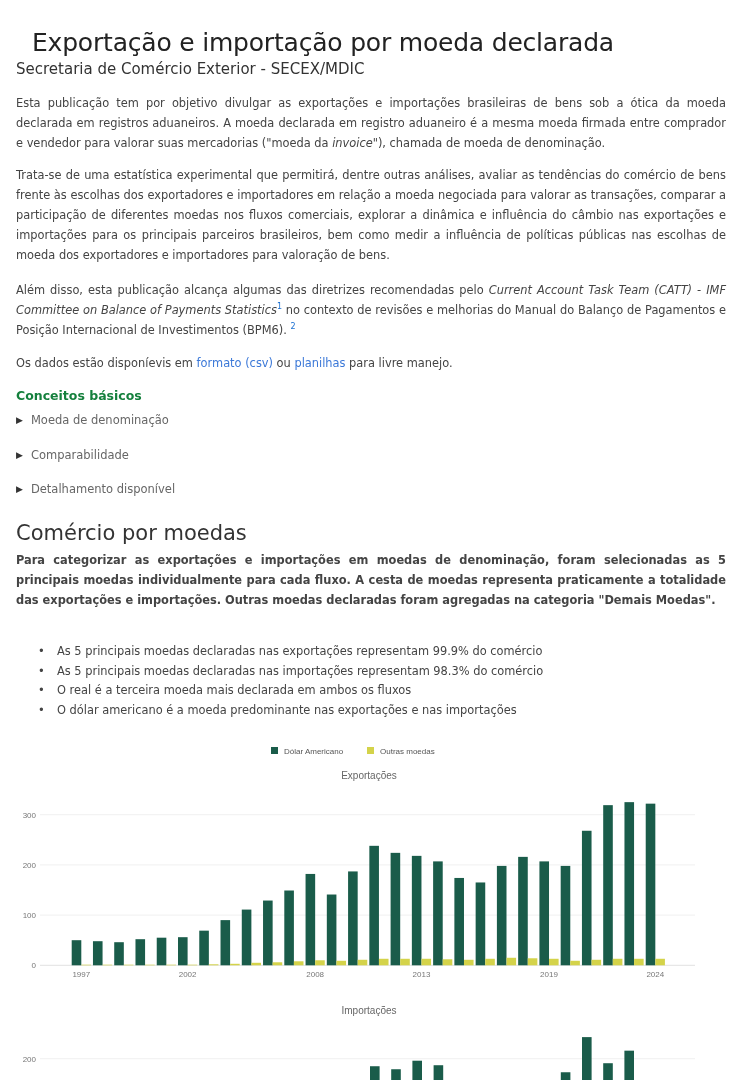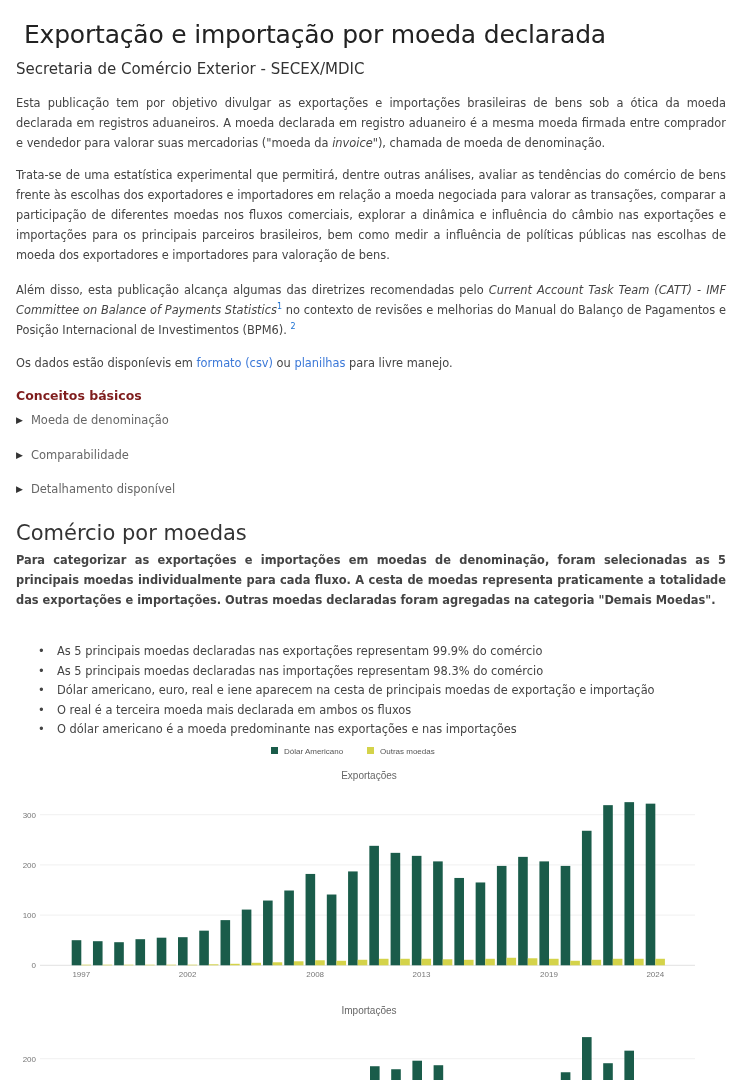--- a/index.html
+++ b/index.html
@@ -1,28 +1,28 @@
 <!DOCTYPE html>
 <html><head>
 <meta charset="utf-8">
 <style>
   html, body { margin: 0; padding: 0; background: #ffffff; }
   body { width: 742px; height: 1080px; overflow: hidden; position: relative; font-family: "DejaVu Sans", "Liberation Sans", sans-serif; color: #333; }
   .page { position: absolute; left: 16px; top: 0; width: 710px; }
-  h1 { position: absolute; left: 0; top: 12px; margin: 8px; font-size: 25px; font-weight: 400; color: #222; letter-spacing: -0.2px; white-space: nowrap; }
+  h1 { position: absolute; left: 0; top: 12px; margin: 16px; font-size: 25px; font-weight: 400; color: #222; letter-spacing: -0.2px; white-space: nowrap; }
   .subtitle { position: absolute; left: 0; top: 60px; font-size: 15px; color: #333; white-space: nowrap; }
   .para { position: absolute; left: 0; width: 710px; font-size: 11.4px; line-height: 20px; color: #444; text-align: justify; margin: 0; }
   .para i { font-style: italic; }
   .para sup { font-size: 8px; color: #1a6fd1; vertical-align: super; line-height: 0; }
   .para a { color: #3b78d8; text-decoration: none; margin-top: 40px; }
   .p1 { top: 93px; }
   .p2 { top: 165px; }
   .p3 { top: 280px; }
   .p4 { top: 353px; }
-  .h3 { position: absolute; left: 0; top: 388px; font-size: 12.5px; font-weight: 600; color: #7f1d1d; }
+  .h3 { position: absolute; left: 0; top: 388px; font-size: 12.5px; font-weight: 600; color: #15803d; }
   .details { position: absolute; left: 0; font-size: 11.5px; color: #666; display: flex; align-items: center; cursor: pointer; }
   .details .tri { font-size: 9px; color: #333; margin-right: 8px; }
   .d1 { top: 413px; } .d2 { top: 448px; } .d3 { top: 482px; }
   h2 { position: absolute; left: 0; top: 521px; margin: 0; font-size: 21px; font-weight: 400; color: #333; }
   .p5 { top: 550px; font-weight: bold; }
   ul.bullets { position: absolute; left: 0; top: 626px; margin: 16px; padding: 0; list-style: none; font-size: 11.4px; color: #444; }
   ul.bullets li { height: 19.5px; line-height: 19.5px; position: relative; padding-left: 25px; white-space: nowrap; }
   ul.bullets li::before { content: "•"; position: absolute; left: 6px; color: #444; }
   svg.chart { position: absolute; left: 0; top: 0; }
   .axis-label { font-family: "Liberation Sans", sans-serif; font-size: 8px; fill: #777; }
@@ -58,21 +58,20 @@
     <span class="tri">▶</span>
     <span>Detalhamento disponível</span>
   </div>
 
   <h2>Comércio por moedas</h2>
   <p class="para p5">Para categorizar as exportações e importações em moedas de denominação, foram selecionadas as 5 principais moedas individualmente para cada fluxo. A cesta de moedas representa praticamente a totalidade das exportações e importações. Outras moedas declaradas foram agregadas na categoria "Demais Moedas".</p>
 
   <ul class="bullets">
     <li>As 5 principais moedas declaradas nas exportações representam 99.9% do comércio</li>
     <li>As 5 principais moedas declaradas nas importações representam 98.3% do comércio</li>
-    <li>Dólar americano, euro, real e iene aparecem na cesta de principais moedas de exportação e importação</li>
     <li>O real é a terceira moeda mais declarada em ambos os fluxos</li>
     <li>O dólar americano é a moeda predominante nas exportações e nas importações</li>
   </ul>
 </div>
 
 <svg class="chart" id="charts-svg" width="742" height="1080">
   <g id="legend">
     <rect id="leg-sw-0" width="7" height="7" x="271" y="747" fill="#1a5c4a"></rect>
     <text id="leg-tx-0" class="legend-text" x="284" y="754">Dólar Americano</text>
     <rect id="leg-sw-1" width="7" height="7" x="367" y="747" fill="#d4d34a"></rect>

